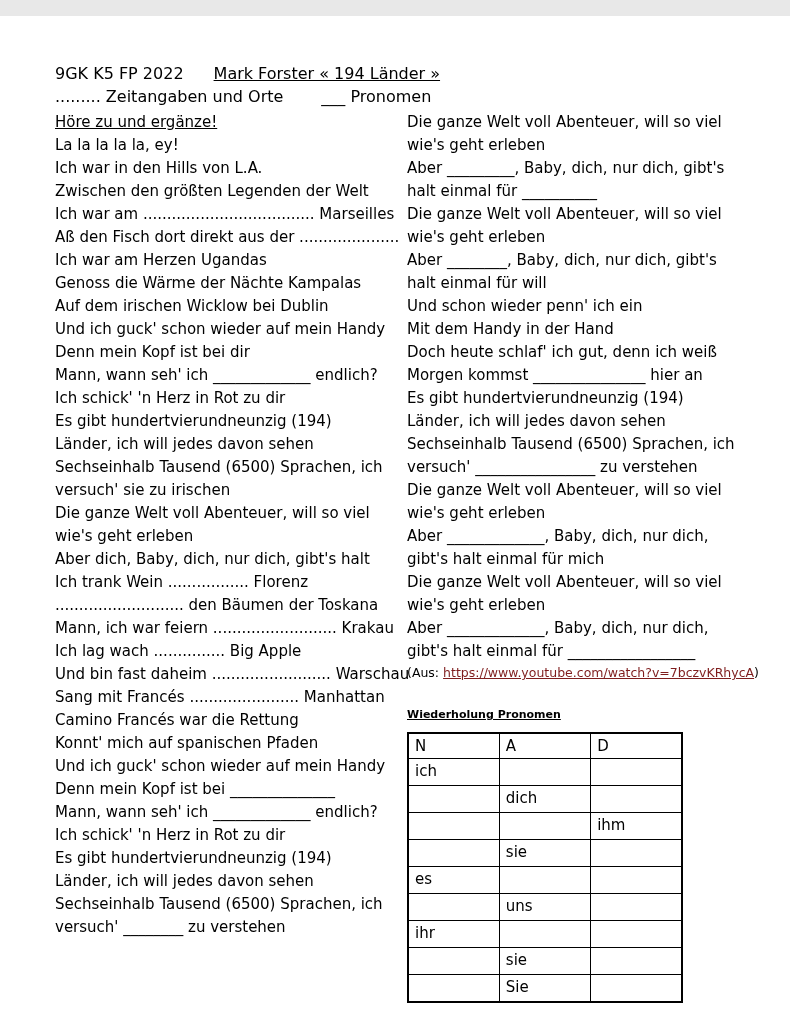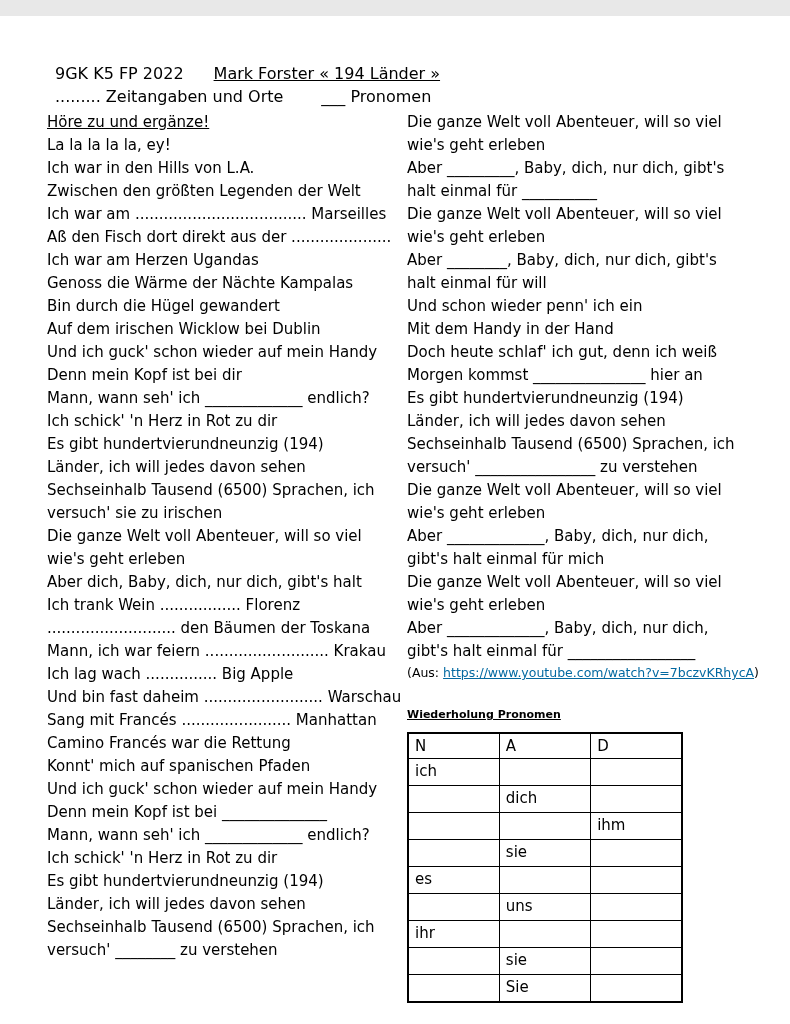--- a/index.html
+++ b/index.html
@@ -28,31 +28,31 @@
   .subtitle-right {
     margin-left: 38px;
   }
   .col {
     position: absolute;
     top: 95px;
     font-size: 15px;
     line-height: 23px;
     white-space: nowrap;
   }
-  .col-left  { left: 47px;  width: 355px; }
+  .col-left  { left: 55px;  width: 355px; }
   .col-right { left: 407px; width: 350px; }
   .line { height: 23px; }
   .underline { text-decoration: underline; }
   .source-line {
     font-size: 12.5px;
     line-height: 20px;
     height: 20px;
   }
   .yt-link {
-    color: #0369a1;
+    color: #7f1d1d;
     text-decoration: underline;
     cursor: pointer;
   }
   .table-heading {
     font-weight: bold;
     text-decoration: underline;
     font-size: 11px;
     line-height: 23px;
     margin-top: 20px;
   }
@@ -92,21 +92,20 @@
   <div class="col col-left">
     <div class="line underline">Höre zu und ergänze!</div>
     <div>
         <div class="line">La la la la la, ey!</div>
         <div class="line">Ich war in den Hills von L.A.</div>
         <div class="line">Zwischen den größten Legenden der Welt</div>
         <div class="line">Ich war am .................................... Marseilles</div>
         <div class="line">Aß den Fisch dort direkt aus der .....................</div>
         <div class="line">Ich war am Herzen Ugandas</div>
         <div class="line">Genoss die Wärme der Nächte Kampalas</div>
-        <div class="line">Bin durch die Hügel gewandert</div>
         <div class="line">Auf dem irischen Wicklow bei Dublin</div>
         <div class="line">Und ich guck' schon wieder auf mein Handy</div>
         <div class="line">Denn mein Kopf ist bei dir</div>
         <div class="line">Mann, wann seh' ich _____________ endlich?</div>
         <div class="line">Ich schick' 'n Herz in Rot zu dir</div>
         <div class="line">Es gibt hundertvierundneunzig (194)</div>
         <div class="line">Länder, ich will jedes davon sehen</div>
         <div class="line">Sechseinhalb Tausend (6500) Sprachen, ich</div>
         <div class="line">versuch' sie zu irischen</div>
         <div class="line">Die ganze Welt voll Abenteuer, will so viel</div>

